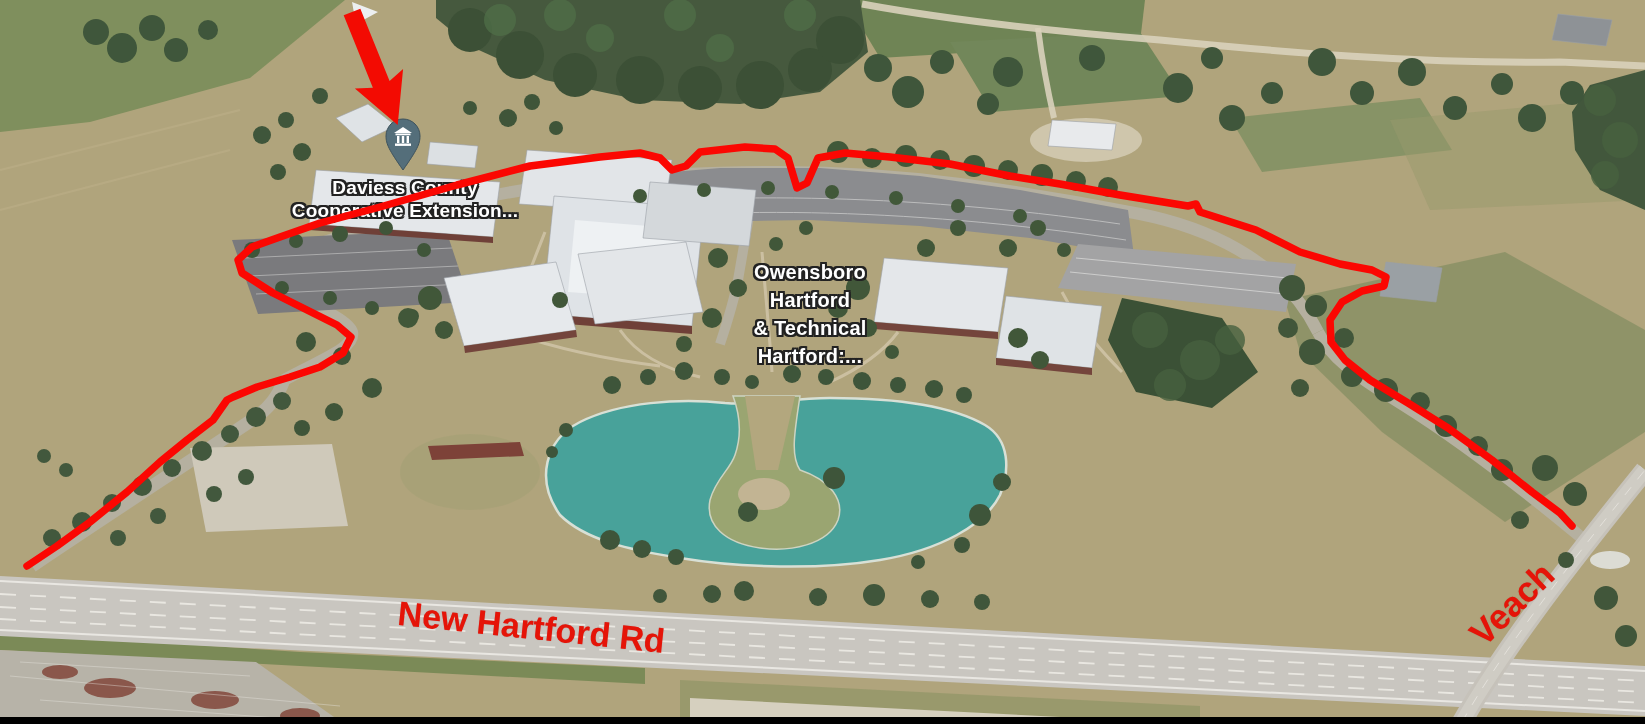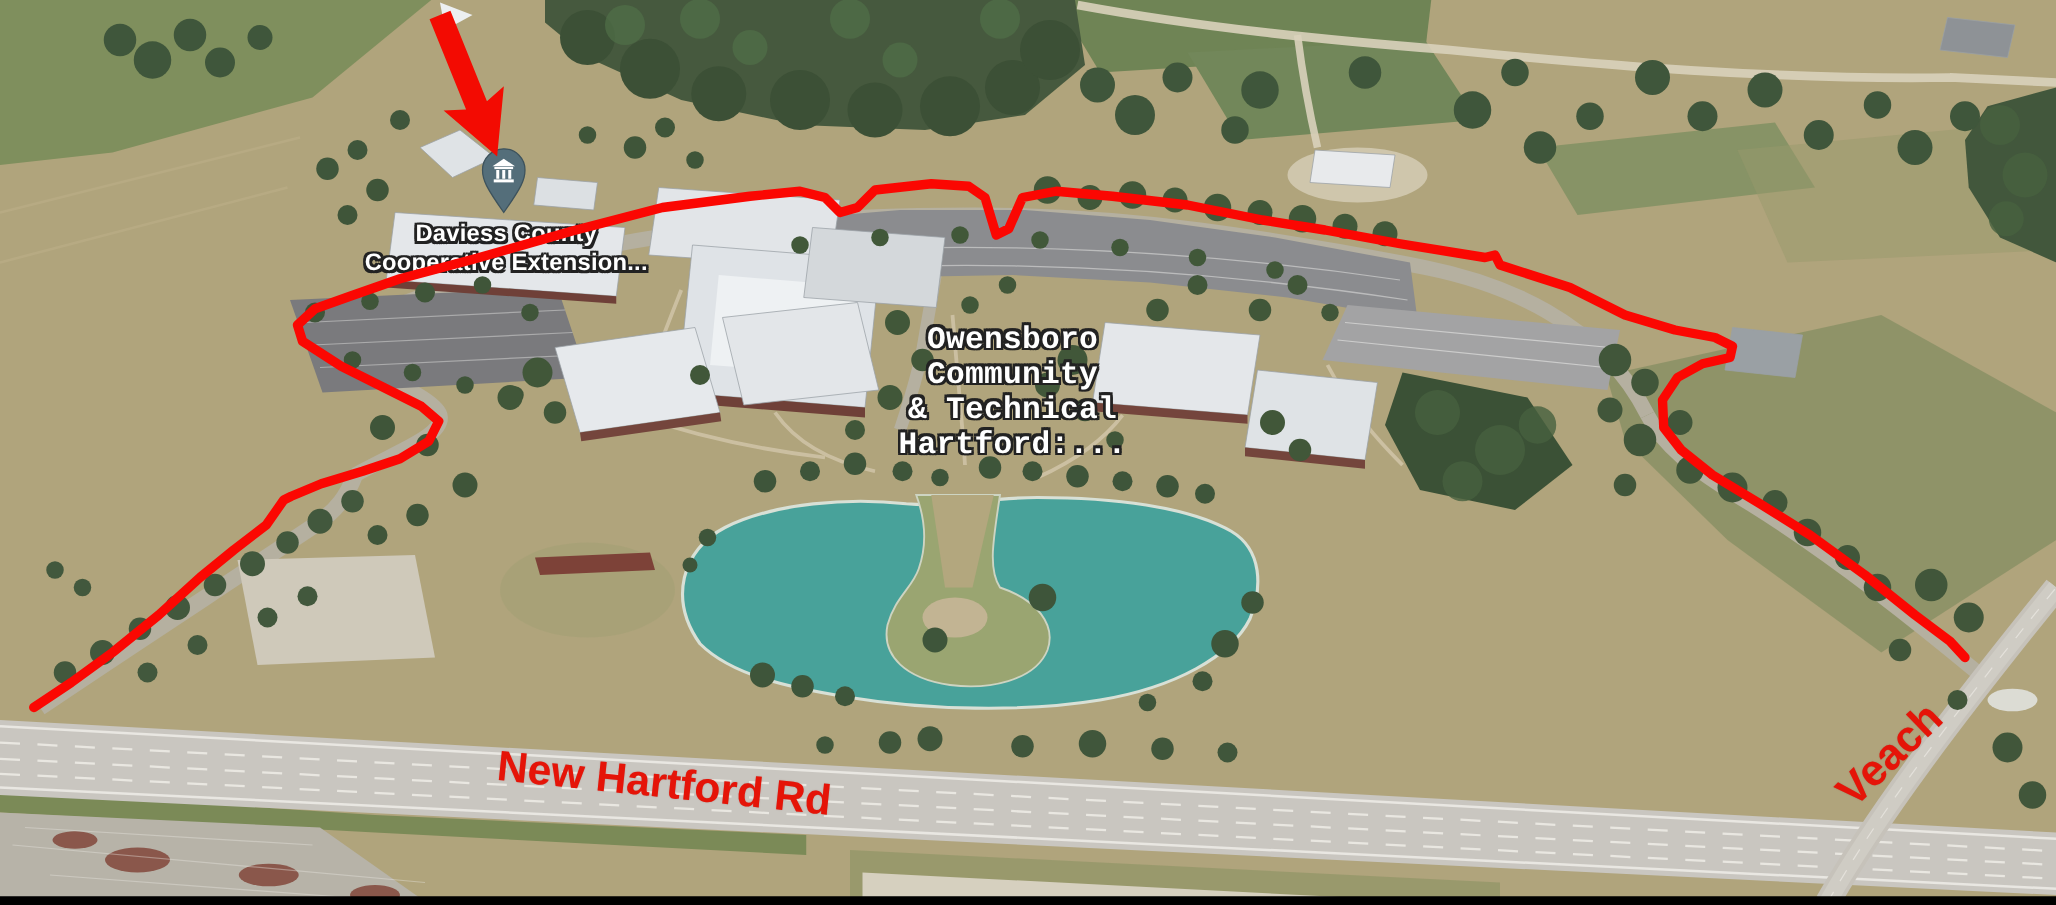--- a/index.html
+++ b/index.html
@@ -2,21 +2,21 @@
 <html><head>
 <meta charset="utf-8">
 <style>
   html,body{margin:0;padding:0;background:#000;}
   .stage{position:relative;width:1645px;height:724px;overflow:hidden;background:#b0a47c;font-family:"Liberation Sans",sans-serif;}
   .stage svg{position:absolute;left:0;top:0;}
   .map-label{position:absolute;color:#fff;font-weight:700;text-align:center;white-space:nowrap;
     transform:translateX(-50%);letter-spacing:.2px;
     text-shadow:-2px -2px 0 #222,2px -2px 0 #222,-2px 2px 0 #222,2px 2px 0 #222,0 -2px 0 #222,0 2px 0 #222,-2px 0 0 #222,2px 0 0 #222;}
   .poi-label{left:405px;top:176px;font-size:19px;line-height:23px;z-index:30;}
-  .campus-label{left:810px;top:258px;font-size:25px;line-height:28px;z-index:30;font-family:Liberation Mono, monospace;}
+  .campus-label{left:810px;top:258px;font-size:20px;line-height:28px;z-index:30;}
   .road-label{position:absolute;color:#e51408;font-weight:700;white-space:nowrap;z-index:50;
     text-shadow:0 0 1px rgba(140,10,5,.35);}
   .nh-label{left:400px;top:594px;font-size:34px;transform:rotate(6deg);transform-origin:left top;}
   .veach-label{left:1512px;top:584px;font-size:35px;transform:translateX(-50%) rotate(-44deg);}
   .annot{z-index:40;pointer-events:none;}
   .basemap{z-index:10;}
 </style>
 </head>
 <body>
 
@@ -367,21 +367,21 @@
     <rect x="0" y="717" width="1645" height="7" fill="#000"></rect>
   </svg>
 
   <div class="map-label poi-label">
     <div>Daviess County</div>
     <div>Cooperative Extension...</div>
   </div>
 
   <div class="map-label campus-label">
     <div>Owensboro</div>
-    <div>Community</div>
+    <div>Hartford</div>
     <div>&amp; Technical</div>
     <div>Hartford:...</div>
   </div>
 
   <svg class="annot" width="1645" height="724" viewBox="0 0 1645 724" style="position:absolute;left:0;top:0;">
     <path d="M 27,566 L 57,546 L 90,522 L 127,492 L 160,462 L 187,440 L 213,420 L 227,400
          L 233,397 L 257,387 L 290,377 L 320,367 L 343,353 L 351,337 L 337,325 L 307,310 L 273,293 L 242,273 L 238,260
          L 252,247 L 280,237 L 320,223 L 380,207 L 457,185 L 530,166 L 600,157 L 640,153
          L 660,158 L 672,170 L 686,166 L 700,152 L 745,147 L 775,149 L 788,158 L 797,188 L 807,183 L 818,158
          L 845,153 L 890,157 L 950,164 L 1010,176 L 1060,184 L 1120,195 L 1188,206 L 1196,204 L 1200,212

